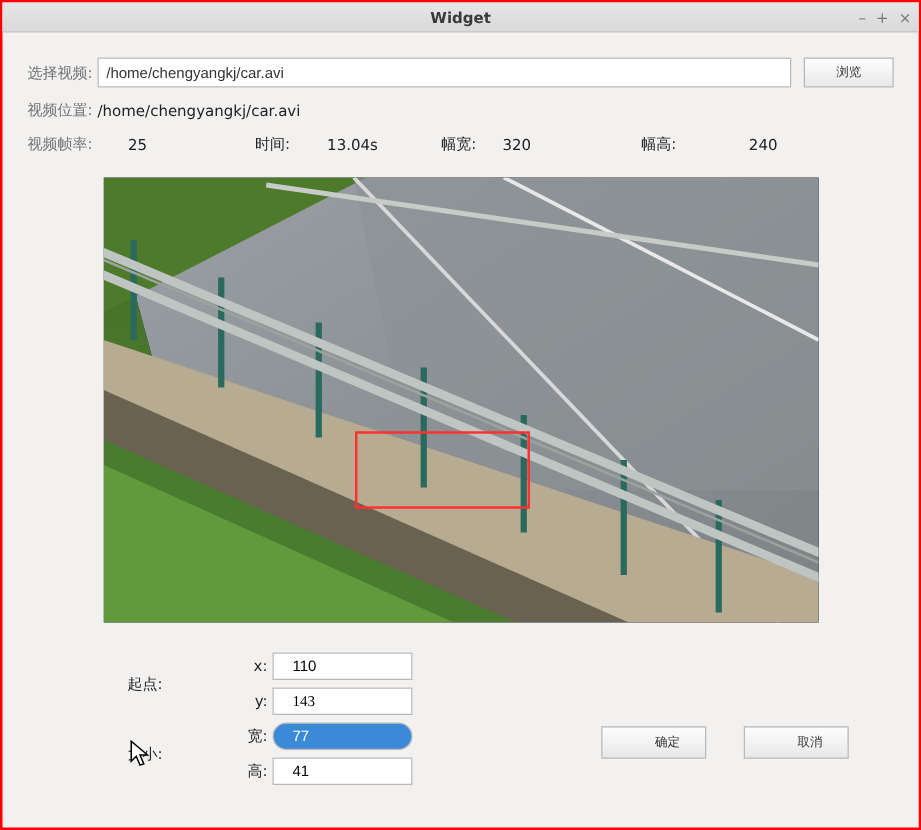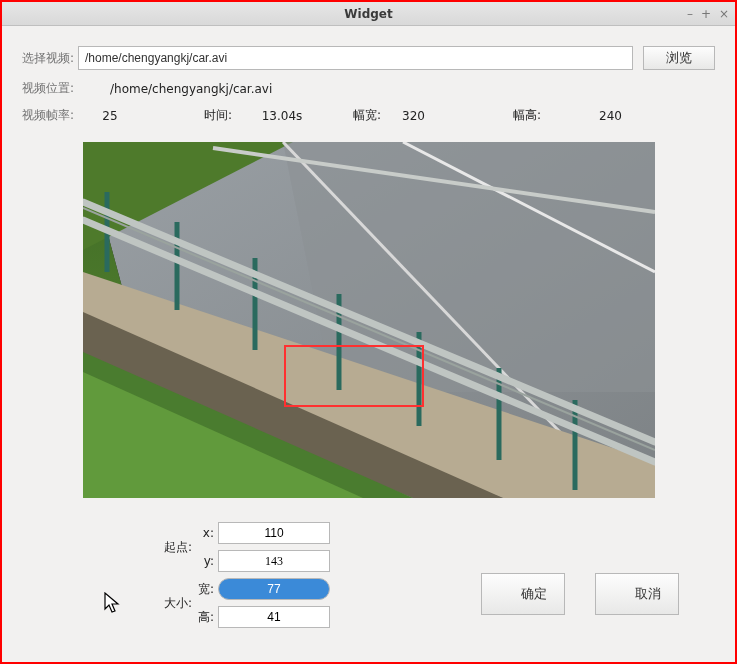--- a/index.html
+++ b/index.html
@@ -60,24 +60,24 @@
     margin-right: 10px;
   }
   .btn {
     height: 24px;
     min-width: 72px;
     border: 1px solid #b8b8b8;
     background: linear-gradient(#fdfdfd, #e8e8e7);
     color: #333;
     cursor: pointer;
     padding: 2px 14px;
-    font-size: 13px;
-  }
-
-  .meta-row { display: flex; align-items: center; margin-bottom: 10px; color: #222; gap: 32px; }
+    font-size: 10px;
+  }
+
+  .meta-row { display: flex; align-items: center; margin-bottom: 10px; color: #222; }
 
   .video-area {
     margin: 18px auto 0 auto;
     width: 572px;
     height: 356px;
     background: #2a2a2a;
     position: relative;
     overflow: hidden;
   }
   .video-area svg { display: block; }
@@ -94,55 +94,54 @@
   }
   .coord-block {
     display: grid;
     grid-template-columns: 90px 26px 112px;
     row-gap: 6px;
     align-items: center;
     margin-left: 74px;
   }
   .coord-block .section-label {
     grid-column: 1;
-    text-align: right;
+    text-align: left;
     color: #222;
   }
   .coord-block .field-label {
     grid-column: 2;
     text-align: right;
     padding-right: 4px;
     color: #222;
   }
   .coord-block input {
     grid-column: 3;
     height: 22px;
     border: 1px solid #b8b8b8;
-    padding: 1px 2px;
+    padding: 1px 15px;
     font-size: 12px;
     background: #fff;
-    text-align: center;
   }
   .coord-block input.sel {
     background: #3b8ad8;
     color: #fff;
     border-radius: 11px;
   }
   .coord-block input.sel::selection { background: #3b8ad8; color: #fff; }
 
   .action-buttons {
     margin-left: auto;
     display: flex;
     gap: 30px;
     align-items: center;
     margin-right: 30px;
     align-self: center;
     margin-top: 38px;
   }
-  .action-buttons .btn { min-width: 84px; height: 42px; padding-left: 36px; }
+  .action-buttons .btn { min-width: 84px; height: 26px; padding-left: 36px; }
 
   .cursor {
     position: absolute;
     left: 104px;
     top: 592px;
     pointer-events: none;
   }
 </style>
 </head>
 <body>

